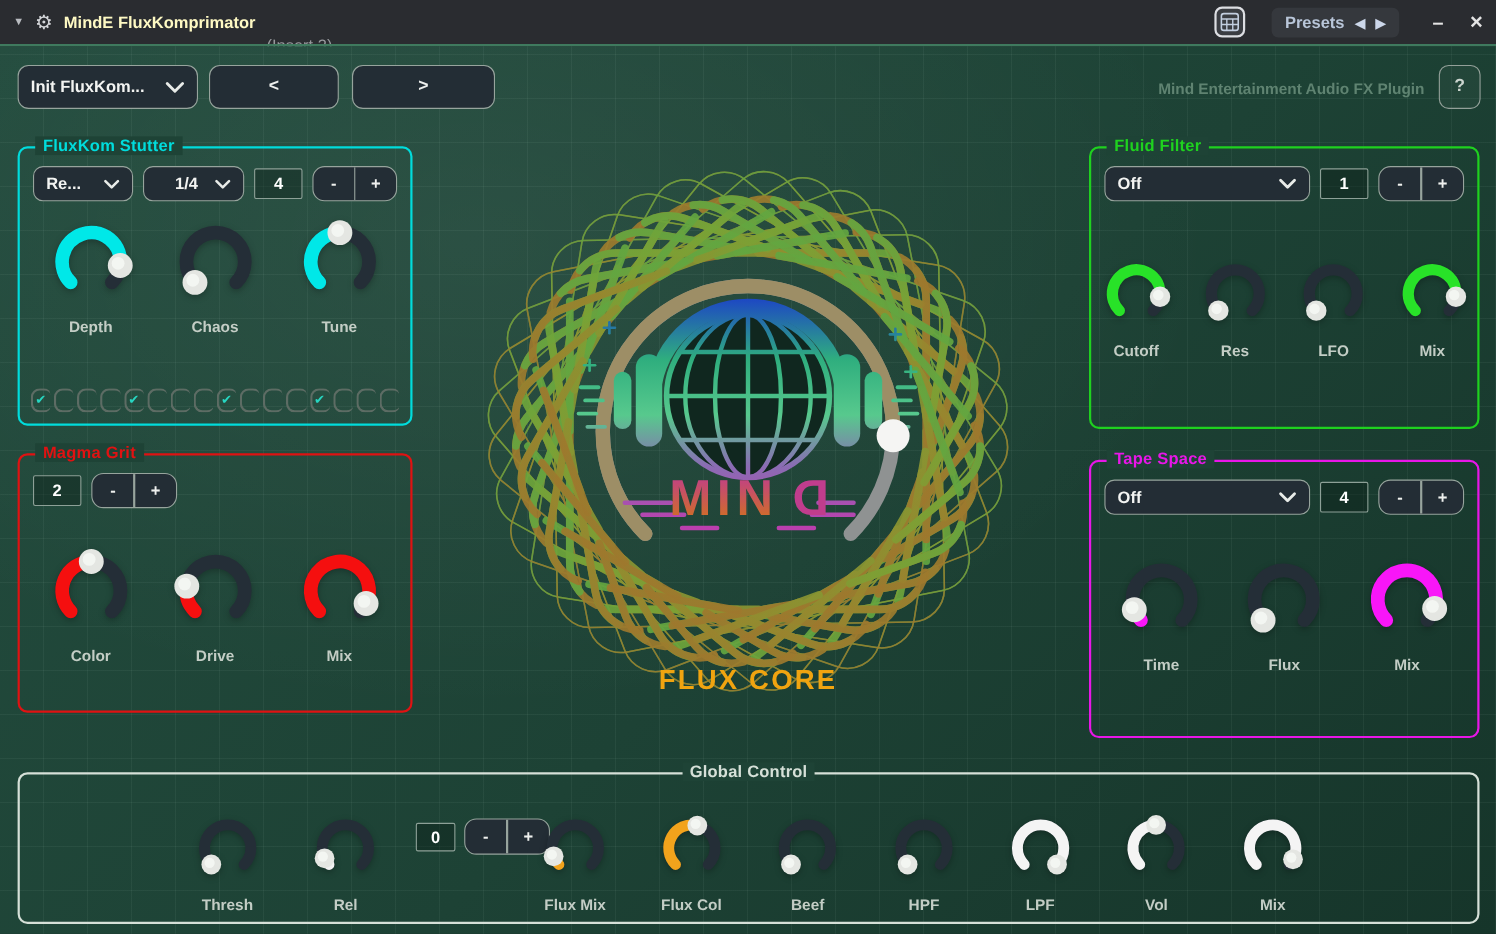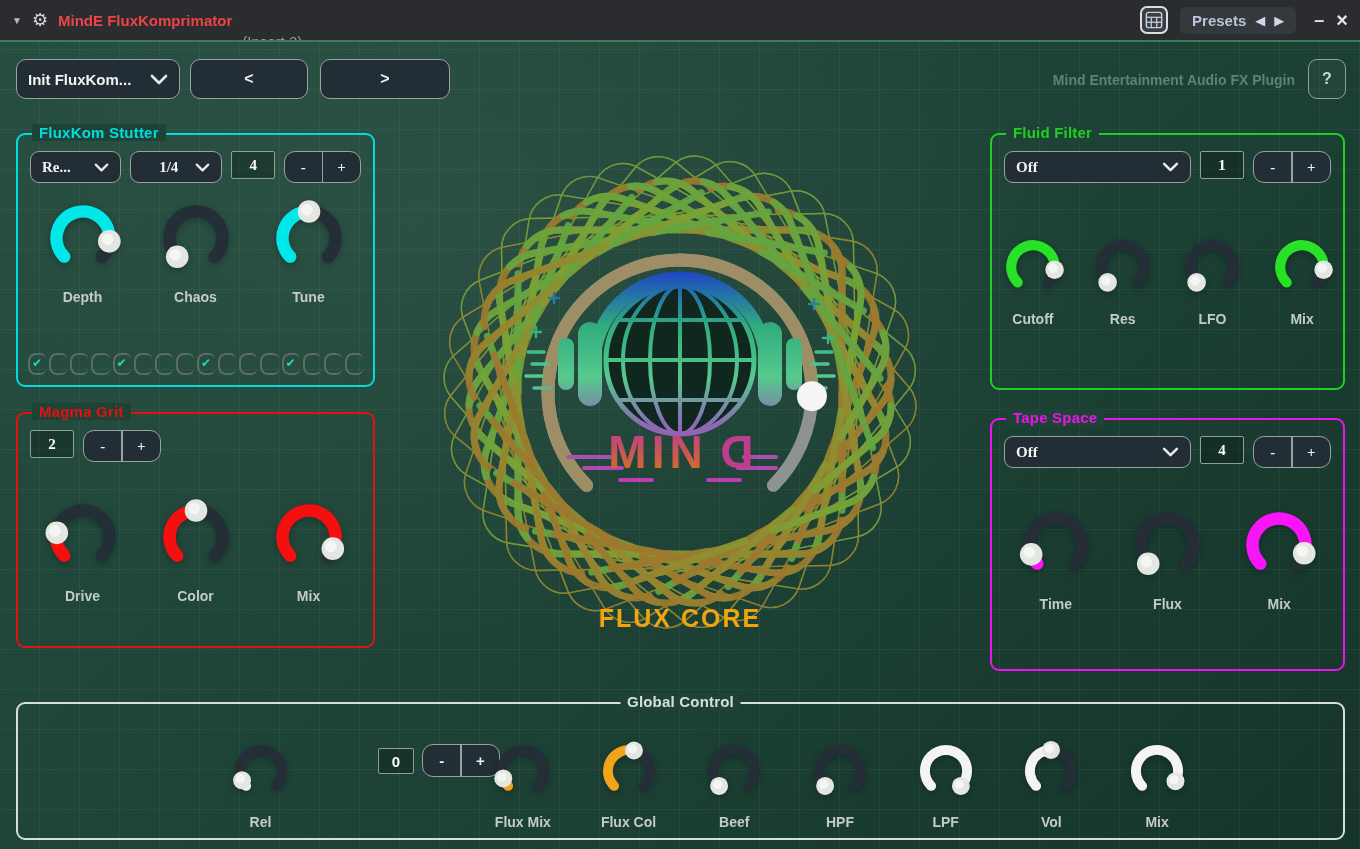--- a/index.html
+++ b/index.html
@@ -5,23 +5,23 @@
   html,body{margin:0;padding:0;background:#1a1a1a;}
   *{box-sizing:border-box;}
   .screen{position:relative;width:1360px;height:849px;overflow:hidden;
     font-family:"Liberation Sans","DejaVu Sans",sans-serif;user-select:none;}
 
   
   .titlebar{position:absolute;left:0;top:0;width:1360px;height:40px;background:#2a2c30;
     display:flex;align-items:center;padding:0 12px;gap:10px;}
   .tb-caret{color:#b9bcc0;font-size:10px;cursor:pointer;}
   .tb-gear{color:#d4d6d9;font-size:18px;line-height:1;cursor:pointer;}
-  .tb-title{color:#ef4444;font-size:15px;font-weight:bold;}
+  .tb-title{color:#fef9c3;font-size:15px;font-weight:bold;}
   .tb-sub{color:#97999d;font-size:15px;margin-top:42px;}
-  .tb-right{margin-left:auto;display:flex;align-items:center;gap:12px;}
+  .tb-right{margin-left:auto;display:flex;align-items:center;gap:24px;}
   .tb-grid{width:28px;height:28px;border:2px solid #dcdee2;border-radius:7px;background:#3a3d42;
     display:flex;align-items:center;justify-content:center;cursor:pointer;padding:0;}
   .tb-presets{display:flex;align-items:center;gap:9px;background:#35383d;border-radius:6px;
     padding:5px 12px;}
   .tb-presets>span:first-child{color:#b9c6d9;font-size:15px;font-weight:bold;}
   .tb-arrow{color:#ccd7ea;font-size:13px;cursor:pointer;line-height:1;}
   .tb-min{color:#e4e4e4;font-size:18px;font-weight:bold;cursor:pointer;margin-left:6px;line-height:0.5;}
   .tb-close{color:#e4e4e4;font-size:20px;font-weight:bold;cursor:pointer;line-height:1;}
 
   
@@ -52,21 +52,21 @@
   .brand{position:absolute;color:#5f8371;font-size:14px;font-weight:bold;text-align:right;}
   .helpbtn{position:absolute;background:rgba(255,255,255,0.03);border:1.5px solid #93a099;
     border-radius:9px;color:#ccd5cf;font-weight:bold;font-size:16px;
     display:flex;align-items:center;justify-content:center;cursor:pointer;}
 
   
   .panel{position:absolute;border:2px solid #888;border-radius:9px;}
   .panel-title{position:absolute;top:-11px;left:14px;background:#1e4336;padding:0 7px;
     font-size:15px;font-weight:bold;letter-spacing:.2px;white-space:nowrap;}
   .panel-title.centered{left:50%;transform:translateX(-50%);}
-  .prow{position:absolute;top:16px;left:12px;right:12px;display:flex;gap:9px;align-items:flex-start;font-family:Liberation Serif, serif;}
+  .prow{position:absolute;top:16px;left:12px;right:12px;display:flex;gap:9px;align-items:center;}
   .knob-row{position:absolute;left:8px;right:8px;display:flex;justify-content:space-around;}
   .knob{display:flex;flex-direction:column;align-items:center;cursor:pointer;}
   .knob svg{display:block;filter:drop-shadow(0 2px 3px rgba(0,0,0,0.25));}
   .knob-label{margin-top:12px;color:#c3cdc5;font-size:14px;font-weight:bold;text-align:center;white-space:nowrap;}
   .step-row{position:absolute;left:10px;right:10px;bottom:10px;display:flex;gap:3px;}
   .step{flex:1;height:22px;border:2px solid #5d6c64;border-right:none;
     border-radius:8px 6px 6px 8px;position:relative;cursor:pointer;}
   .step span{position:absolute;left:2px;top:2px;color:#27d6c1;font-size:12px;font-weight:bold;line-height:1;}
 
   .center-art{position:absolute;left:420px;top:90px;}
@@ -304,34 +304,34 @@
         <div class="pill" style="width:78px;height:32px;">
           <span class="pill-btn">-</span>
           <span class="pill-div"></span>
           <span class="pill-btn">+</span>
         </div>
       </div>
       <div class="knob-row" style="top:84px;">
           <div class="knob">
             <svg viewBox="0 0 100 100" width="78" height="78">
               <path d="M 25.96 74.04 A 34 34 0 1 1 74.04 74.04" fill="none" stroke="#242e37" stroke-width="16" stroke-linecap="round"></path>
+              <path d="M 25.96 74.04 A 34 34 0 0 1 50.00 16.00" fill="none" stroke="#f50f0f" stroke-width="16" stroke-linecap="round"></path>
+              <circle cx="50" cy="16" r="14.5" fill="#e4e6e2"></circle>
+              <circle cx="47.5" cy="13.5" r="7.5" fill="#f6f8f4" opacity="0.85"></circle>
+            </svg>
+            <div class="knob-label">Color</div>
+          </div>
+          <div class="knob">
+            <svg viewBox="0 0 100 100" width="78" height="78">
+              <path d="M 25.96 74.04 A 34 34 0 1 1 74.04 74.04" fill="none" stroke="#242e37" stroke-width="16" stroke-linecap="round"></path>
               <path d="M 25.96 74.04 A 34 34 0 0 1 16.42 44.68" fill="none" stroke="#f50f0f" stroke-width="16" stroke-linecap="round"></path>
               <circle cx="16.418596419765315" cy="44.68122818863215" r="14.5" fill="#e4e6e2"></circle>
               <circle cx="13.918596419765315" cy="42.18122818863215" r="7.5" fill="#f6f8f4" opacity="0.85"></circle>
             </svg>
             <div class="knob-label">Drive</div>
-          </div>
-          <div class="knob">
-            <svg viewBox="0 0 100 100" width="78" height="78">
-              <path d="M 25.96 74.04 A 34 34 0 1 1 74.04 74.04" fill="none" stroke="#242e37" stroke-width="16" stroke-linecap="round"></path>
-              <path d="M 25.96 74.04 A 34 34 0 0 1 50.00 16.00" fill="none" stroke="#f50f0f" stroke-width="16" stroke-linecap="round"></path>
-              <circle cx="50" cy="16" r="14.5" fill="#e4e6e2"></circle>
-              <circle cx="47.5" cy="13.5" r="7.5" fill="#f6f8f4" opacity="0.85"></circle>
-            </svg>
-            <div class="knob-label">Color</div>
           </div>
           <div class="knob">
             <svg viewBox="0 0 100 100" width="78" height="78">
               <path d="M 25.96 74.04 A 34 34 0 1 1 74.04 74.04" fill="none" stroke="#242e37" stroke-width="16" stroke-linecap="round"></path>
               <path d="M 25.96 74.04 A 34 34 0 1 1 80.53 64.96" fill="none" stroke="#f50f0f" stroke-width="16" stroke-linecap="round"></path>
               <circle cx="80.53293757586093" cy="64.95793177510113" r="14.5" fill="#e4e6e2"></circle>
               <circle cx="78.03293757586093" cy="62.45793177510113" r="7.5" fill="#f6f8f4" opacity="0.85"></circle>
             </svg>
             <div class="knob-label">Mix</div>
           </div>
@@ -437,20 +437,28 @@
           </div>
         </div>
     </div>
 
     <div class="panel" style="left: 16px; top: 660px; width: 1329px; height: 138px; border-color: rgb(214, 224, 216);">
       <div class="panel-title centered" style="color: rgb(214, 224, 216);">Global Control</div>
       <div class="knob-row" style="left:135px;right:auto;width:215px;top:36px;">
           <div class="knob">
             <svg viewBox="0 0 100 100" width="62" height="62">
               <path d="M 25.96 74.04 A 34 34 0 1 1 74.04 74.04" fill="none" stroke="#242e37" stroke-width="16" stroke-linecap="round"></path>
+              <circle cx="25.958369439657382" cy="74.04163056034261" r="14.5" fill="#e4e6e2"></circle>
+              <circle cx="23.458369439657382" cy="71.54163056034261" r="7.5" fill="#f6f8f4" opacity="0.85"></circle>
+            </svg>
+            <div class="knob-label">Thresh</div>
+          </div>
+          <div class="knob">
+            <svg viewBox="0 0 100 100" width="62" height="62">
+              <path d="M 25.96 74.04 A 34 34 0 1 1 74.04 74.04" fill="none" stroke="#242e37" stroke-width="16" stroke-linecap="round"></path>
               <path d="M 25.96 74.04 A 34 34 0 0 1 19.47 64.96" fill="none" stroke="#f2f2f2" stroke-width="16" stroke-linecap="round"></path>
               <circle cx="19.46706242413907" cy="64.95793177510112" r="14.5" fill="#e4e6e2"></circle>
               <circle cx="16.96706242413907" cy="62.457931775101116" r="7.5" fill="#f6f8f4" opacity="0.85"></circle>
             </svg>
             <div class="knob-label">Rel</div>
           </div>
         </div>
       <div class="numbox" style="position:absolute;left:360px;top:44px;width:36px;height:26px;">0</div>
       <div class="pill" style="position:absolute;left:404px;top:40px;width:78px;height:33px;">
         <span class="pill-btn">-</span>

